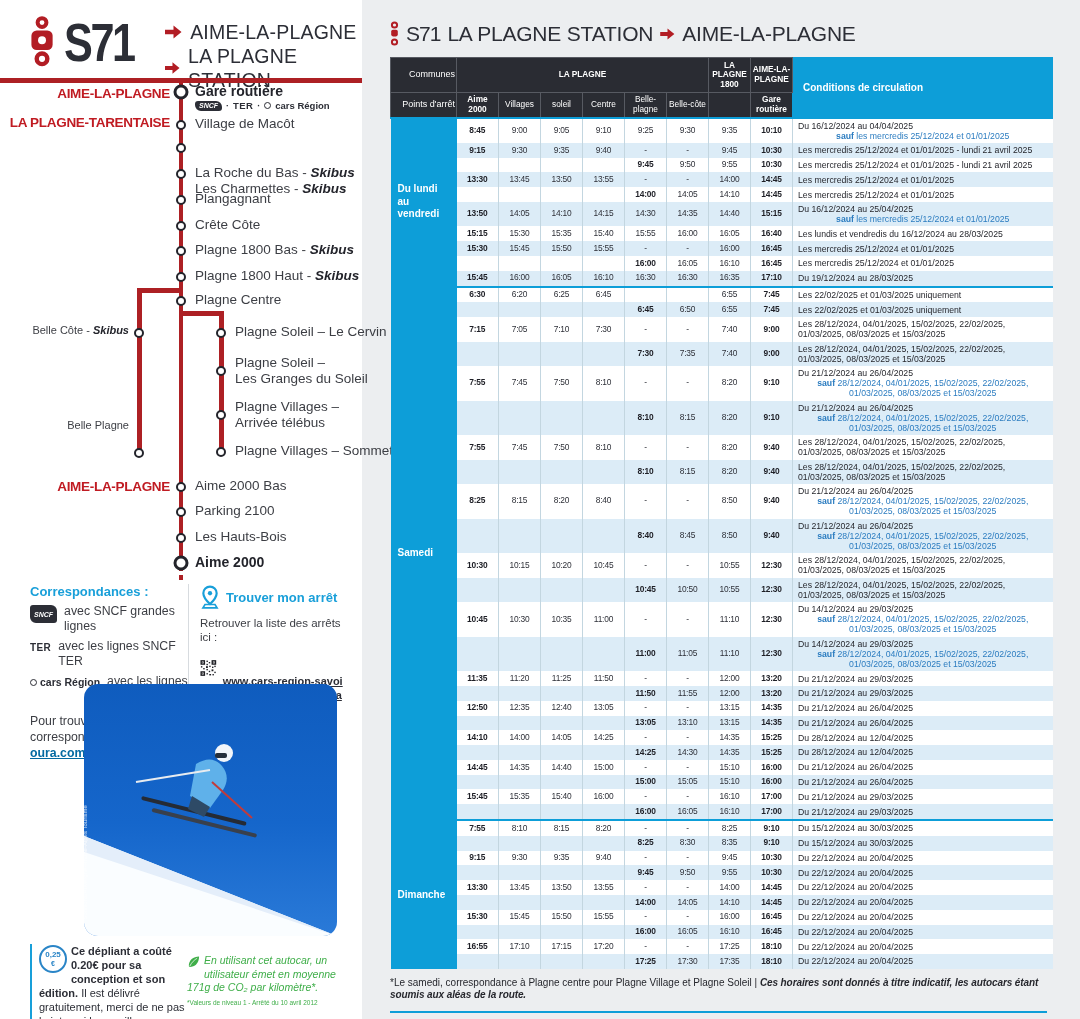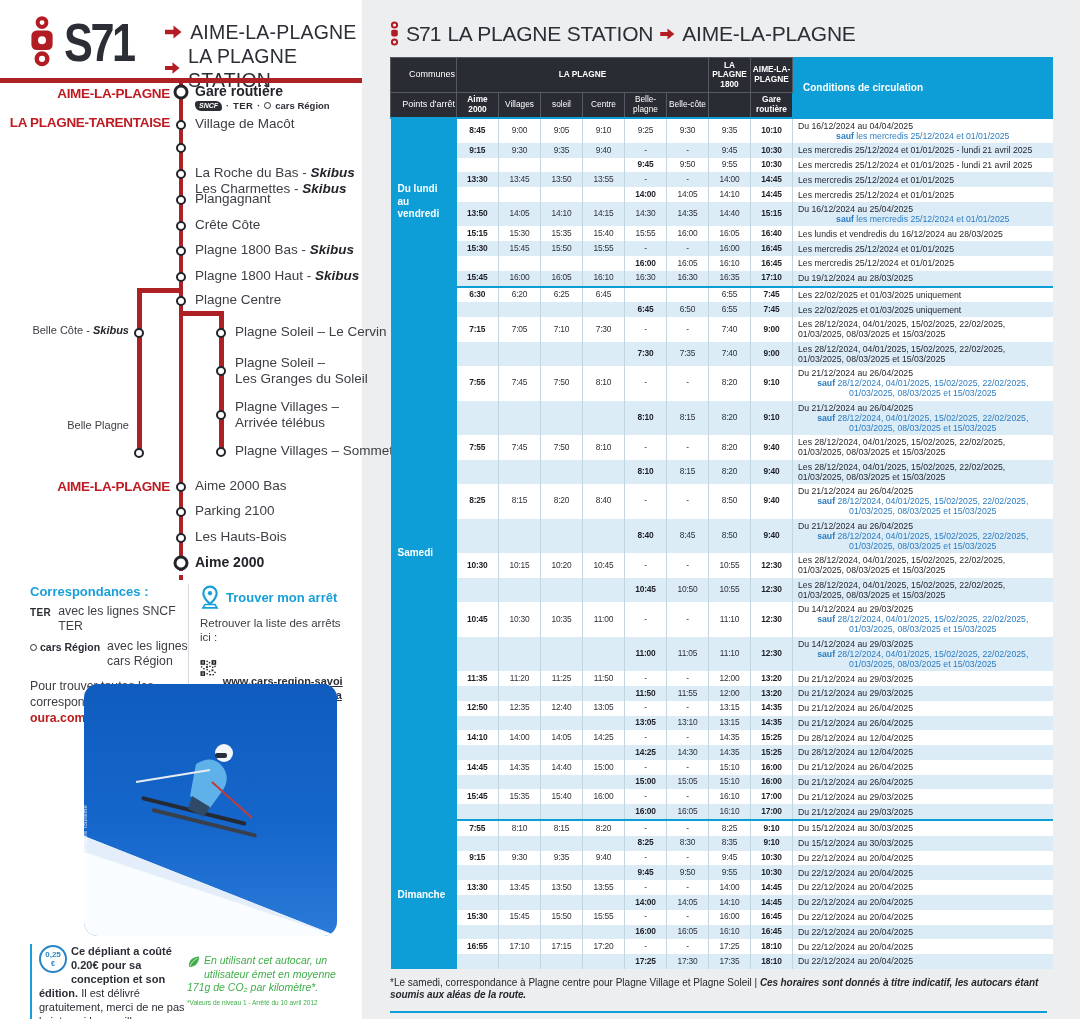--- a/index.html
+++ b/index.html
@@ -45,21 +45,21 @@
 
   .corres{position:absolute;left:30px;top:584px;width:316px;display:flex;}
   .corres-left{width:158px;}
   .corres-right{border-left:1px solid #d7dbdf;padding-left:11px;width:146px;}
   .corres-title{color:#189fd9;font-weight:bold;font-size:13px;margin-bottom:5px;}
   .c-item{display:flex;align-items:flex-start;gap:7px;margin-top:5px;font-size:12.3px;color:#3c3e44;line-height:15px;}
   .c-ico{flex:0 0 auto;display:flex;align-items:center;gap:3px;padding-top:1px;}
   .ter-word{font-weight:bold;font-size:10px;letter-spacing:.4px;color:#2c2e36;}
   .cars-word{font-weight:bold;font-size:10.5px;color:#2c2e36;}
   .oura-line{margin-top:9px;font-size:12.3px;color:#3c3e44;line-height:16px;}
-  .link{color:#b91c1c;font-weight:bold;cursor:pointer;}
+  .link{color:#0369a1;font-weight:bold;text-decoration:underline;cursor:pointer;}
   .findstop-head{display:flex;align-items:center;gap:6px;}
   .findstop-title{color:#189fd9;font-weight:bold;font-size:13px;}
   .findstop-sub{font-size:11.5px;color:#3c3e44;margin-top:6px;line-height:14px;}
   .qr-row{display:flex;gap:6px;margin-top:6px;align-items:flex-start;}
   .qr-link{font-size:11px;font-weight:bold;color:#2c2e36;text-decoration:underline;
     line-height:13.5px;word-break:break-all;cursor:pointer;margin-top:25px;}
 
   .photo{position:absolute;left:84px;top:684px;width:253px;height:252px;border-radius:14px;
     overflow:hidden;background:linear-gradient(180deg,#0f5cbe 0%,#1566cb 55%,#2a7ad8 100%);}
   .photo-credit{position:absolute;left:4px;bottom:10px;transform:rotate(-90deg);
@@ -200,20 +200,26 @@
         </div>
         <div class="route-dot" style="left: 221px; top: 452px;"></div>
         <div class="branch-label-right" style="top: 443px;">
           <div>Plagne Villages – Sommet</div>
         </div>
       </div>
 
     <div class="corres">
       <div class="corres-left">
         <div class="corres-title">Correspondances :</div>
+        <div class="c-item">
+          <span class="c-ico">
+              <span class="sncf-badge">SNCF</span>
+            </span>
+          <span>avec SNCF grandes lignes</span>
+        </div>
         <div class="c-item">
           <span class="c-ico ter-word">TER</span>
           <span>avec les lignes SNCF TER</span>
         </div>
         <div class="c-item">
           <span class="c-ico">
               <span class="ring-icon"></span>
               <span class="cars-word">cars Région</span>
             </span>
           <span>avec les lignes cars Région</span>

